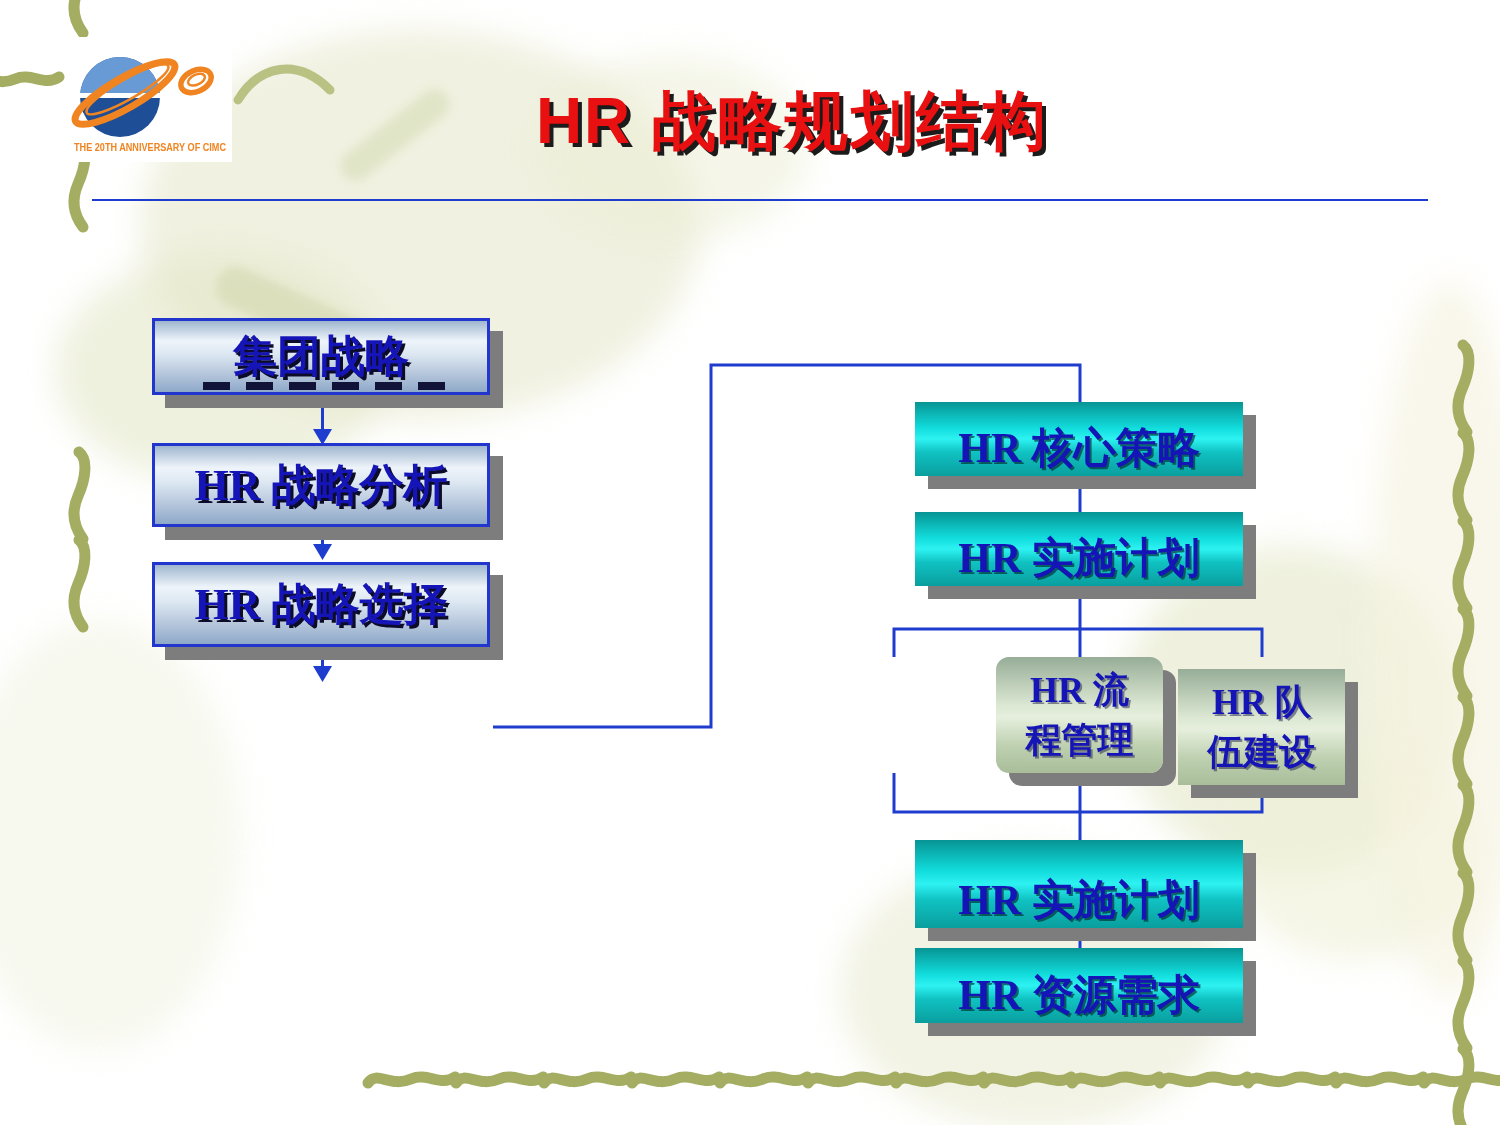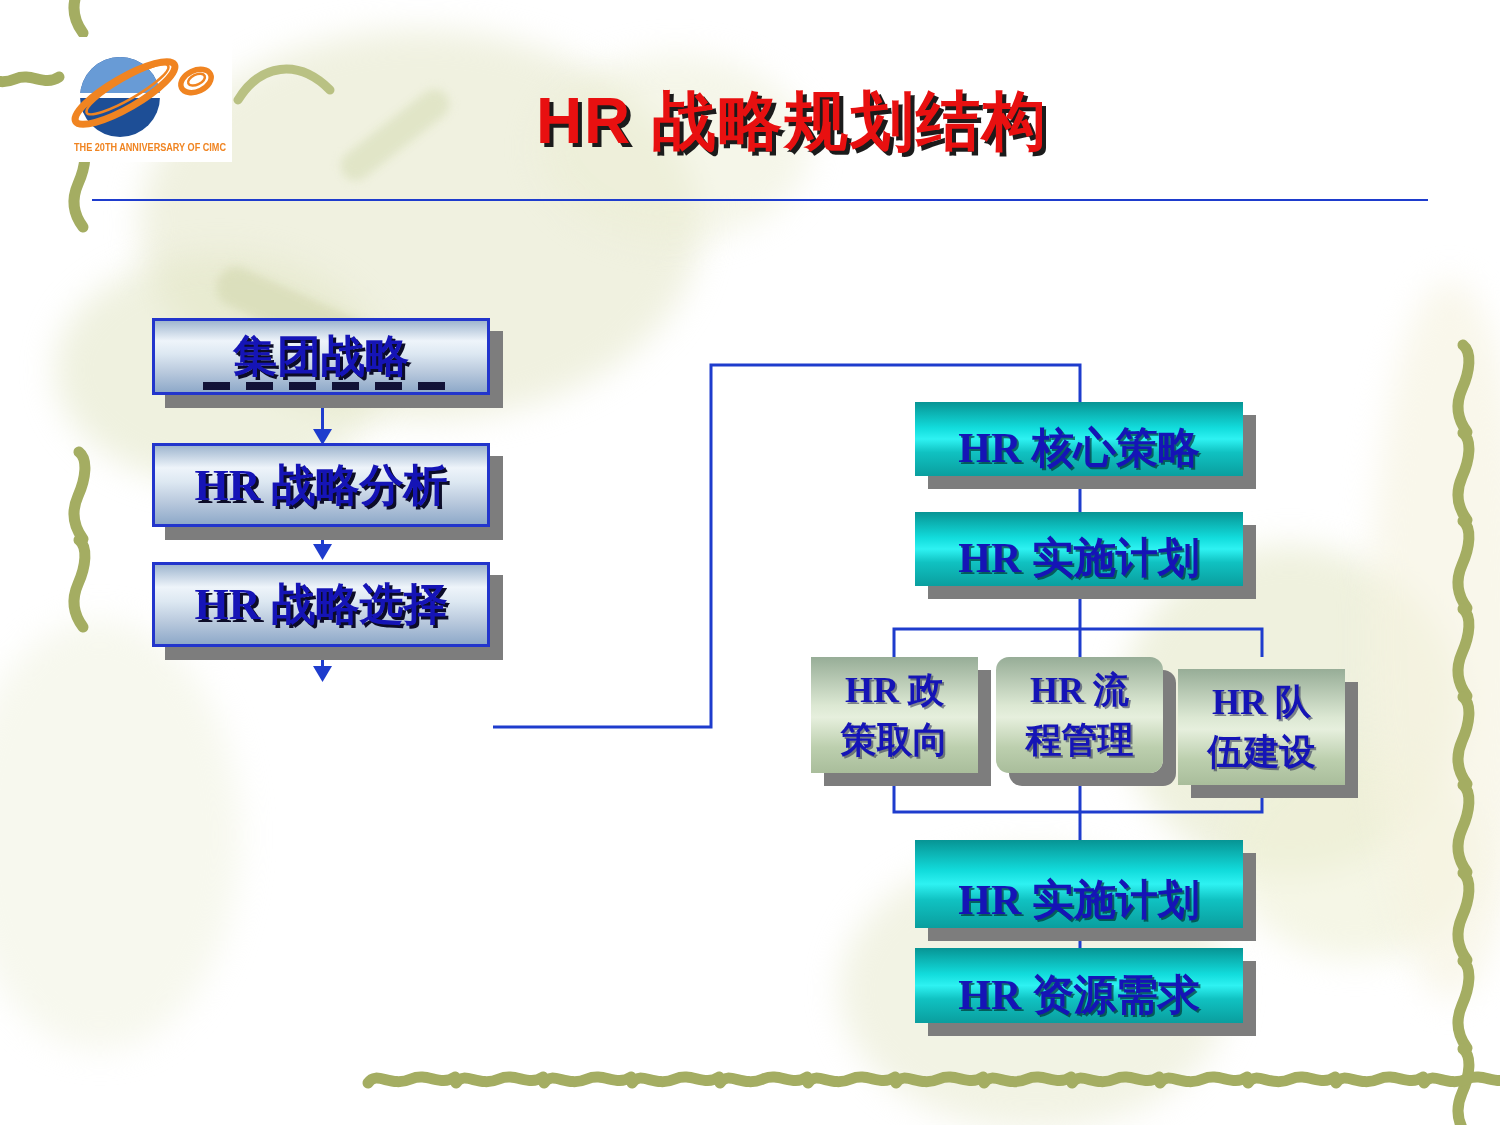--- a/index.html
+++ b/index.html
@@ -163,24 +163,20 @@
     <span>HR 战略选择</span>
   </div>
 
   <div class="bx box-teal" style="top:402px;height:74px;">
     <span>HR 核心策略</span>
   </div>
   <div class="bx box-teal" style="top:512px;height:74px;">
     <span>HR 实施计划</span>
   </div>
 
-  <div class="bx box-green" style="left:811px;">
-    <span>HR 政
-策取向</span>
-  </div>
   <div class="bx box-green" style="left:996px;border-radius:13px;">
     <span>HR 流
 程管理</span>
   </div>
   <div class="bx box-green" style="left:1178px;margin-top:12px;">
     <span>HR 队
 伍建设</span>
   </div>
 
   <div class="bx box-teal" style="top:840px;height:88px;">

